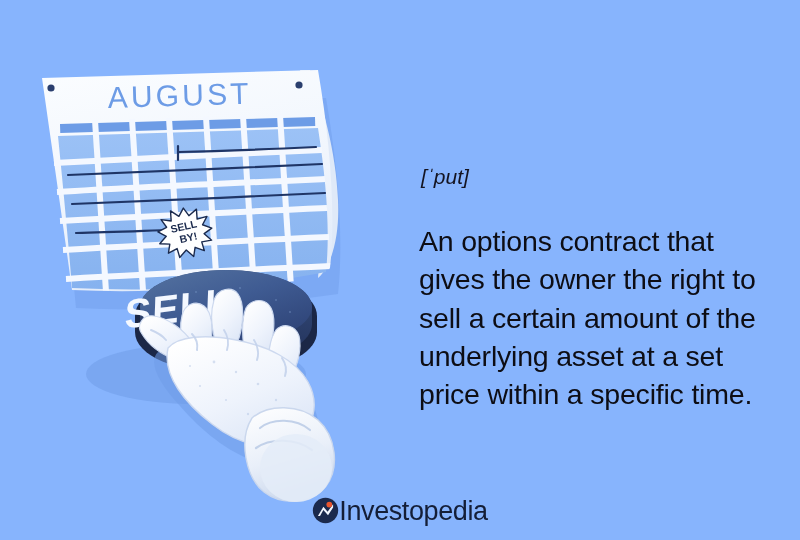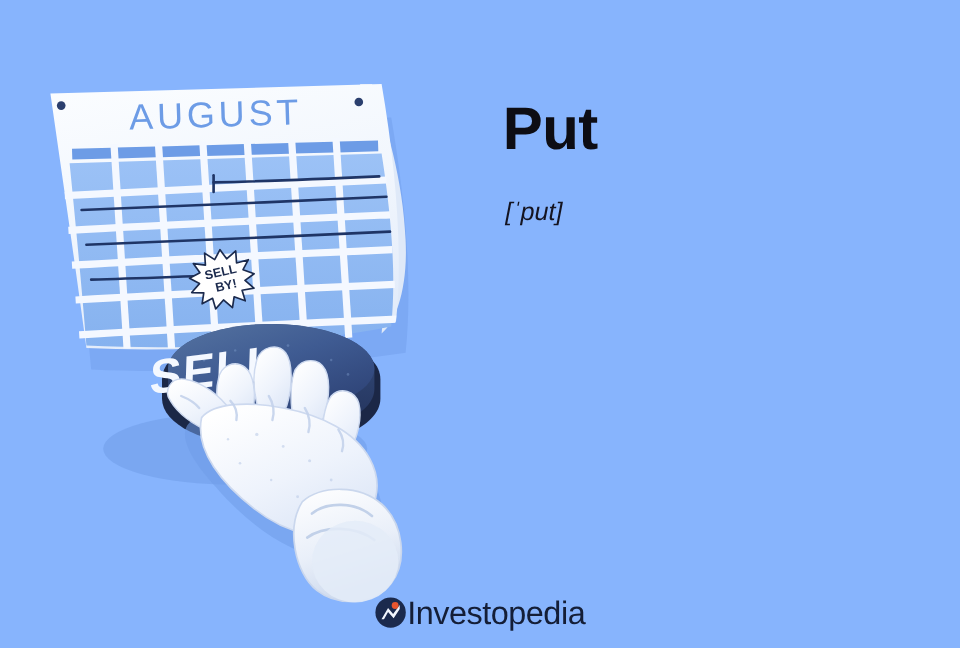--- a/index.html
+++ b/index.html
@@ -303,24 +303,24 @@
                    C312,504 282,506 264,492 C246,478 238,440 252,418 Z" fill="url(#cuffGrad)" stroke="#cad7ed" stroke-width="1.4"></path>
           <path d="M260,428 C272,418 296,418 310,430" stroke="#c2d1e9" stroke-width="2.2" fill="none" stroke-linecap="round"></path>
           <path d="M256,448 C270,438 296,438 312,450" stroke="#c2d1e9" stroke-width="2.2" fill="none" stroke-linecap="round"></path>
           <ellipse cx="296" cy="468" rx="36" ry="34" fill="#e4ecf8" opacity="0.85"></ellipse>
         </g>
       </g>
     </svg>
   </div>
 
   <div id="text-panel">
-    <h1 class="term-title">Put</h1>
 
     <p class="term-pronunciation">[ˈput]</p>
 
+    <p class="term-definition">An options contract that gives the owner the right to sell a certain amount of the underlying asset at a set price within a specific time.</p>
   </div>
 
   <div id="brand-logo">
     <svg class="brand-mark" viewBox="0 0 32 32">
       <circle cx="16" cy="16" r="15" fill="#1b2a4d"></circle>
       <path d="M7 22.5 L13.5 11.5 L18.5 17.5 L25 8.5
                L25 12.5 L19 21.5 L13.5 15.5 L9.5 22.5 Z" fill="#f2f6fd"></path>
       <circle cx="20.5" cy="9" r="3.4" fill="#e8552e"></circle>
     </svg>
     <span class="brand-wordmark">Investopedia</span>

